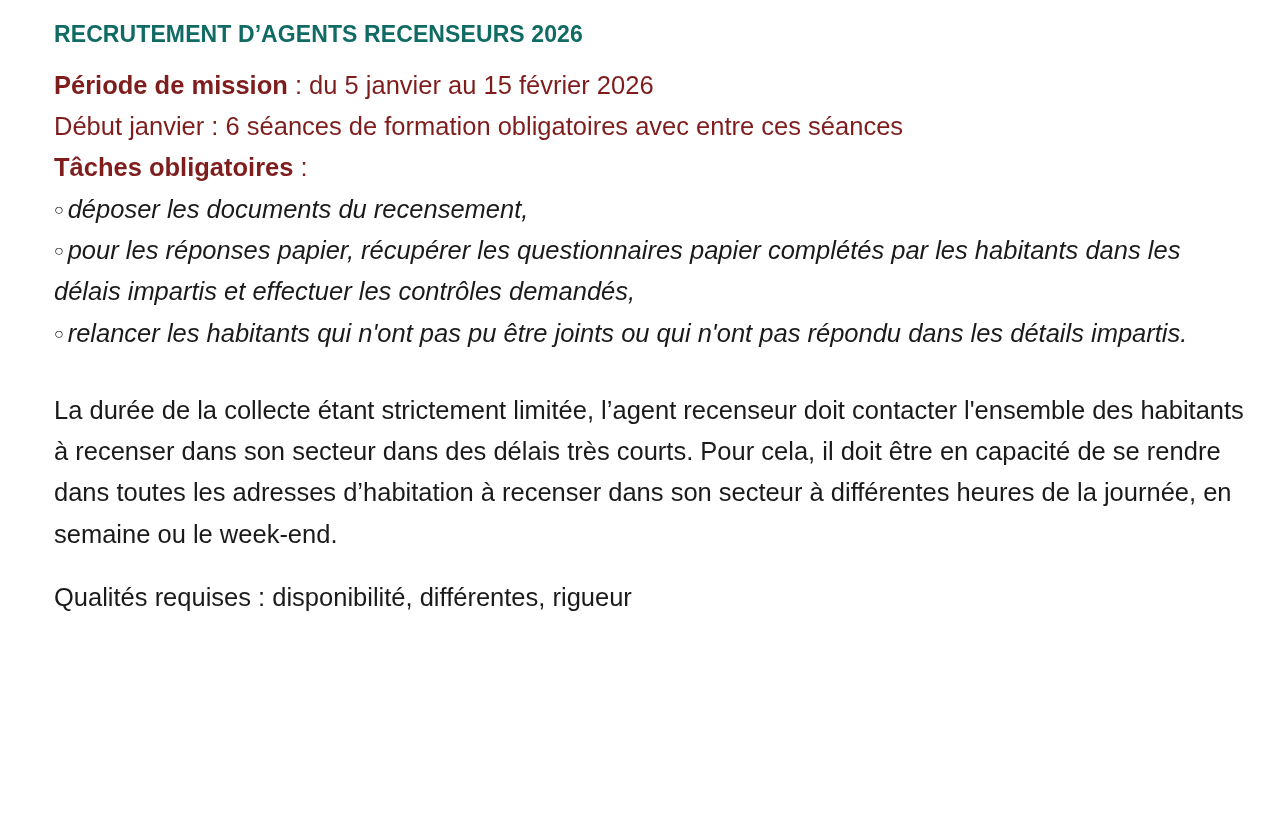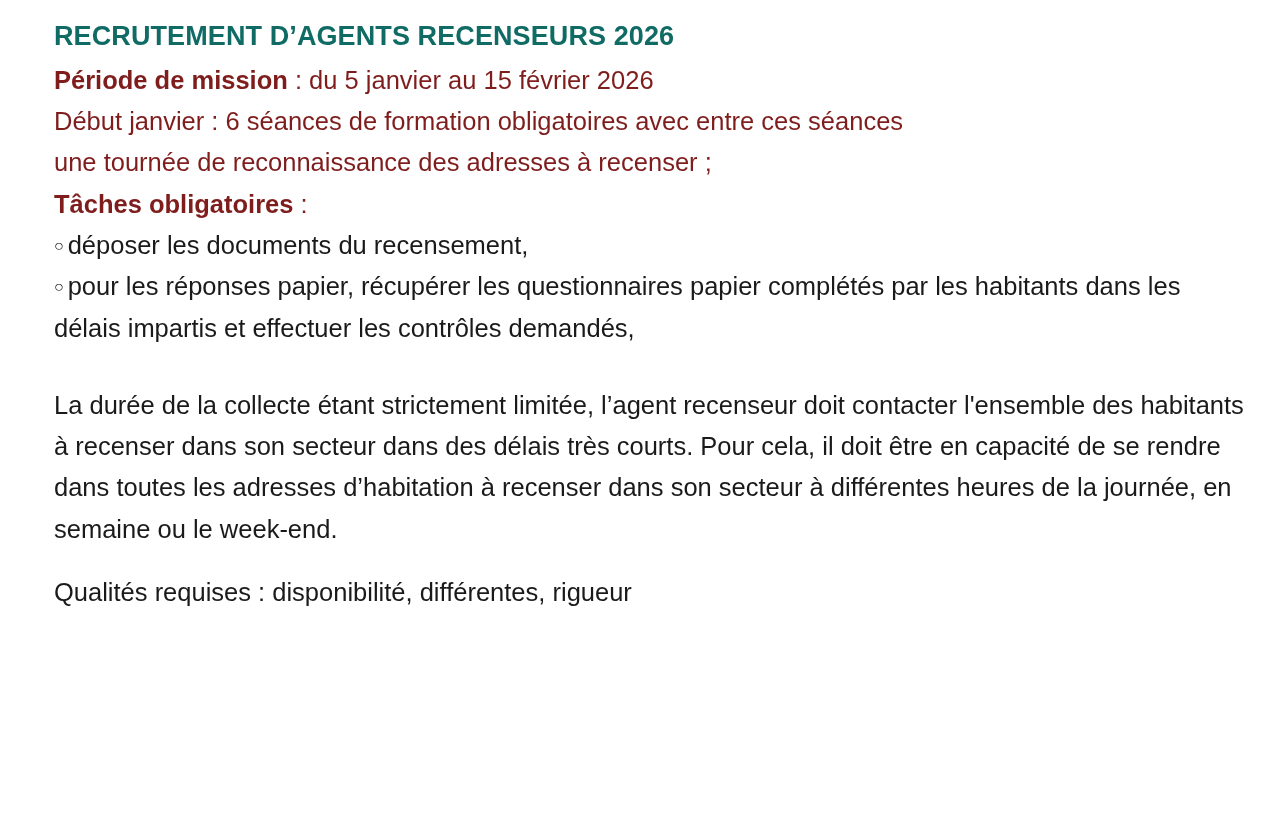--- a/index.html
+++ b/index.html
@@ -17,24 +17,24 @@
   .page {
     box-sizing: border-box;
     width: 1284px;
     height: 832px;
     padding: 20px 40px 10px 54px;
     background: #ffffff;
   }
   .doc-title {
     color: #0f6b63;
     font-weight: bold;
-    font-size: 27px;
+    font-size: 23px;
     letter-spacing: 0.1px;
     line-height: 1.25;
-    margin: 0 0 6px 0;
+    margin: 0 0 16px 0;
   }
   .line {
     font-size: 25.5px;
     line-height: 1.62;
     margin: 0;
     color: #7f1d1d;
   }
   .line b, .lead {
     font-weight: bold;
   }
@@ -42,20 +42,21 @@
     font-size: 25.5px;
     line-height: 1.62;
     margin: 0;
     color: #1a1a1a;
   }
   .bullet {
     font-size: 25.5px;
     line-height: 1.62;
     margin: 0;
     color: #1a1a1a;
+    font-style: italic;
   }
   .bullet .marker {
     font-size: 16px;
     vertical-align: 3px;
     margin-right: 4px;
   }
   .spacer {
     height: 36px;
   }
   .spacer-sm {
@@ -67,31 +68,33 @@
 
 <div class="page">
 
   <h1 class="doc-title" style="color: rgb(15, 107, 99);">RECRUTEMENT D’AGENTS RECENSEURS 2026</h1>
 
   <p class="line">
     <b>Période de mission</b><span> : </span><span>du 5 janvier au 15 février 2026</span>
   </p>
 
   <p class="line">Début janvier : 6 séances de formation obligatoires avec  entre ces séances</p>
-  <p class="line">une  tournée de reconnaissance des adresses à recenser ;</p>
 
   <p class="line">
     <b>Tâches obligatoires</b><span> :</span>
   </p>
 
   <p class="bullet">
     <span class="marker">○</span><span>déposer les documents du recensement,</span>
   </p>
   <p class="bullet">
     <span class="marker">○</span><span>pour les réponses papier, récupérer les questionnaires papier complétés par les habitants dans les délais impartis et effectuer les contrôles demandés,</span>
+  </p>
+  <p class="bullet">
+    <span class="marker">○</span><span>relancer les habitants qui n'ont pas pu être joints ou qui n'ont pas répondu dans les détails impartis.</span>
   </p>
 
   <div class="spacer"></div>
 
   <p class="para">La durée de la collecte étant strictement limitée, l’agent recenseur doit contacter l'ensemble des habitants à recenser dans son secteur dans des délais très courts. Pour cela, il doit être en capacité de se rendre dans toutes les adresses d’habitation à recenser dans son secteur à différentes heures de la journée, en semaine ou le week-end.</p>
 
   <div class="spacer-sm"></div>
 
   <p class="para">Qualités requises : disponibilité, différentes, rigueur</p>
 

